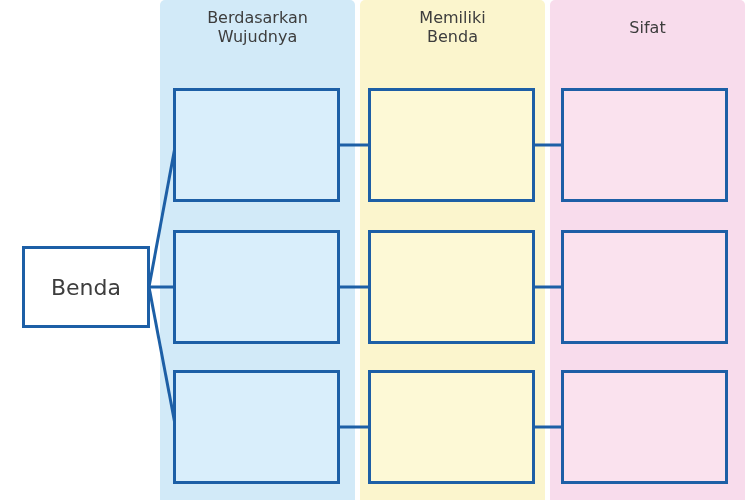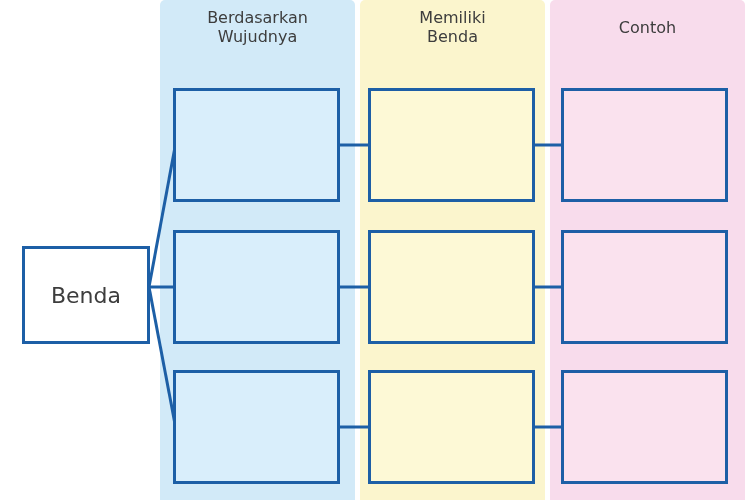--- a/index.html
+++ b/index.html
@@ -70,21 +70,21 @@
   .r1 { top: 88px; }
   .r2 { top: 230px; }
   .r3 { top: 370px; }
 
   
   .root-node {
     position: absolute;
     left: 22px;
     top: 246px;
     width: 128px;
-    height: 98px;
+    height: 82px;
     background: var(--background, #ffffff);
     border: 3px solid var(--border-blue, #1d5fa6);
     box-sizing: border-box;
     display: flex;
     align-items: center;
     justify-content: center;
     font-size: 22px;
   }
 </style>
 </head>
@@ -92,21 +92,21 @@
 
 <div class="canvas">
 
   <div class="band band-1">
     <div class="band-header">Berdasarkan Wujudnya</div>
   </div>
   <div class="band band-2">
     <div class="band-header">Memiliki Benda</div>
   </div>
   <div class="band band-3">
-    <div class="band-header">Contoh</div>
+    <div class="band-header">Sifat</div>
   </div>
 
   <svg class="connectors" width="750" height="500">
     <line x1="149" y1="287" x2="175" y2="147"></line>
     <line x1="149" y1="287" x2="175" y2="287"></line>
     <line x1="149" y1="287" x2="175" y2="424"></line>
     <line x1="339" y1="145" x2="369" y2="145"></line>
     <line x1="534" y1="145" x2="562" y2="145"></line>
     <line x1="339" y1="287" x2="369" y2="287"></line>
     <line x1="534" y1="287" x2="562" y2="287"></line>

